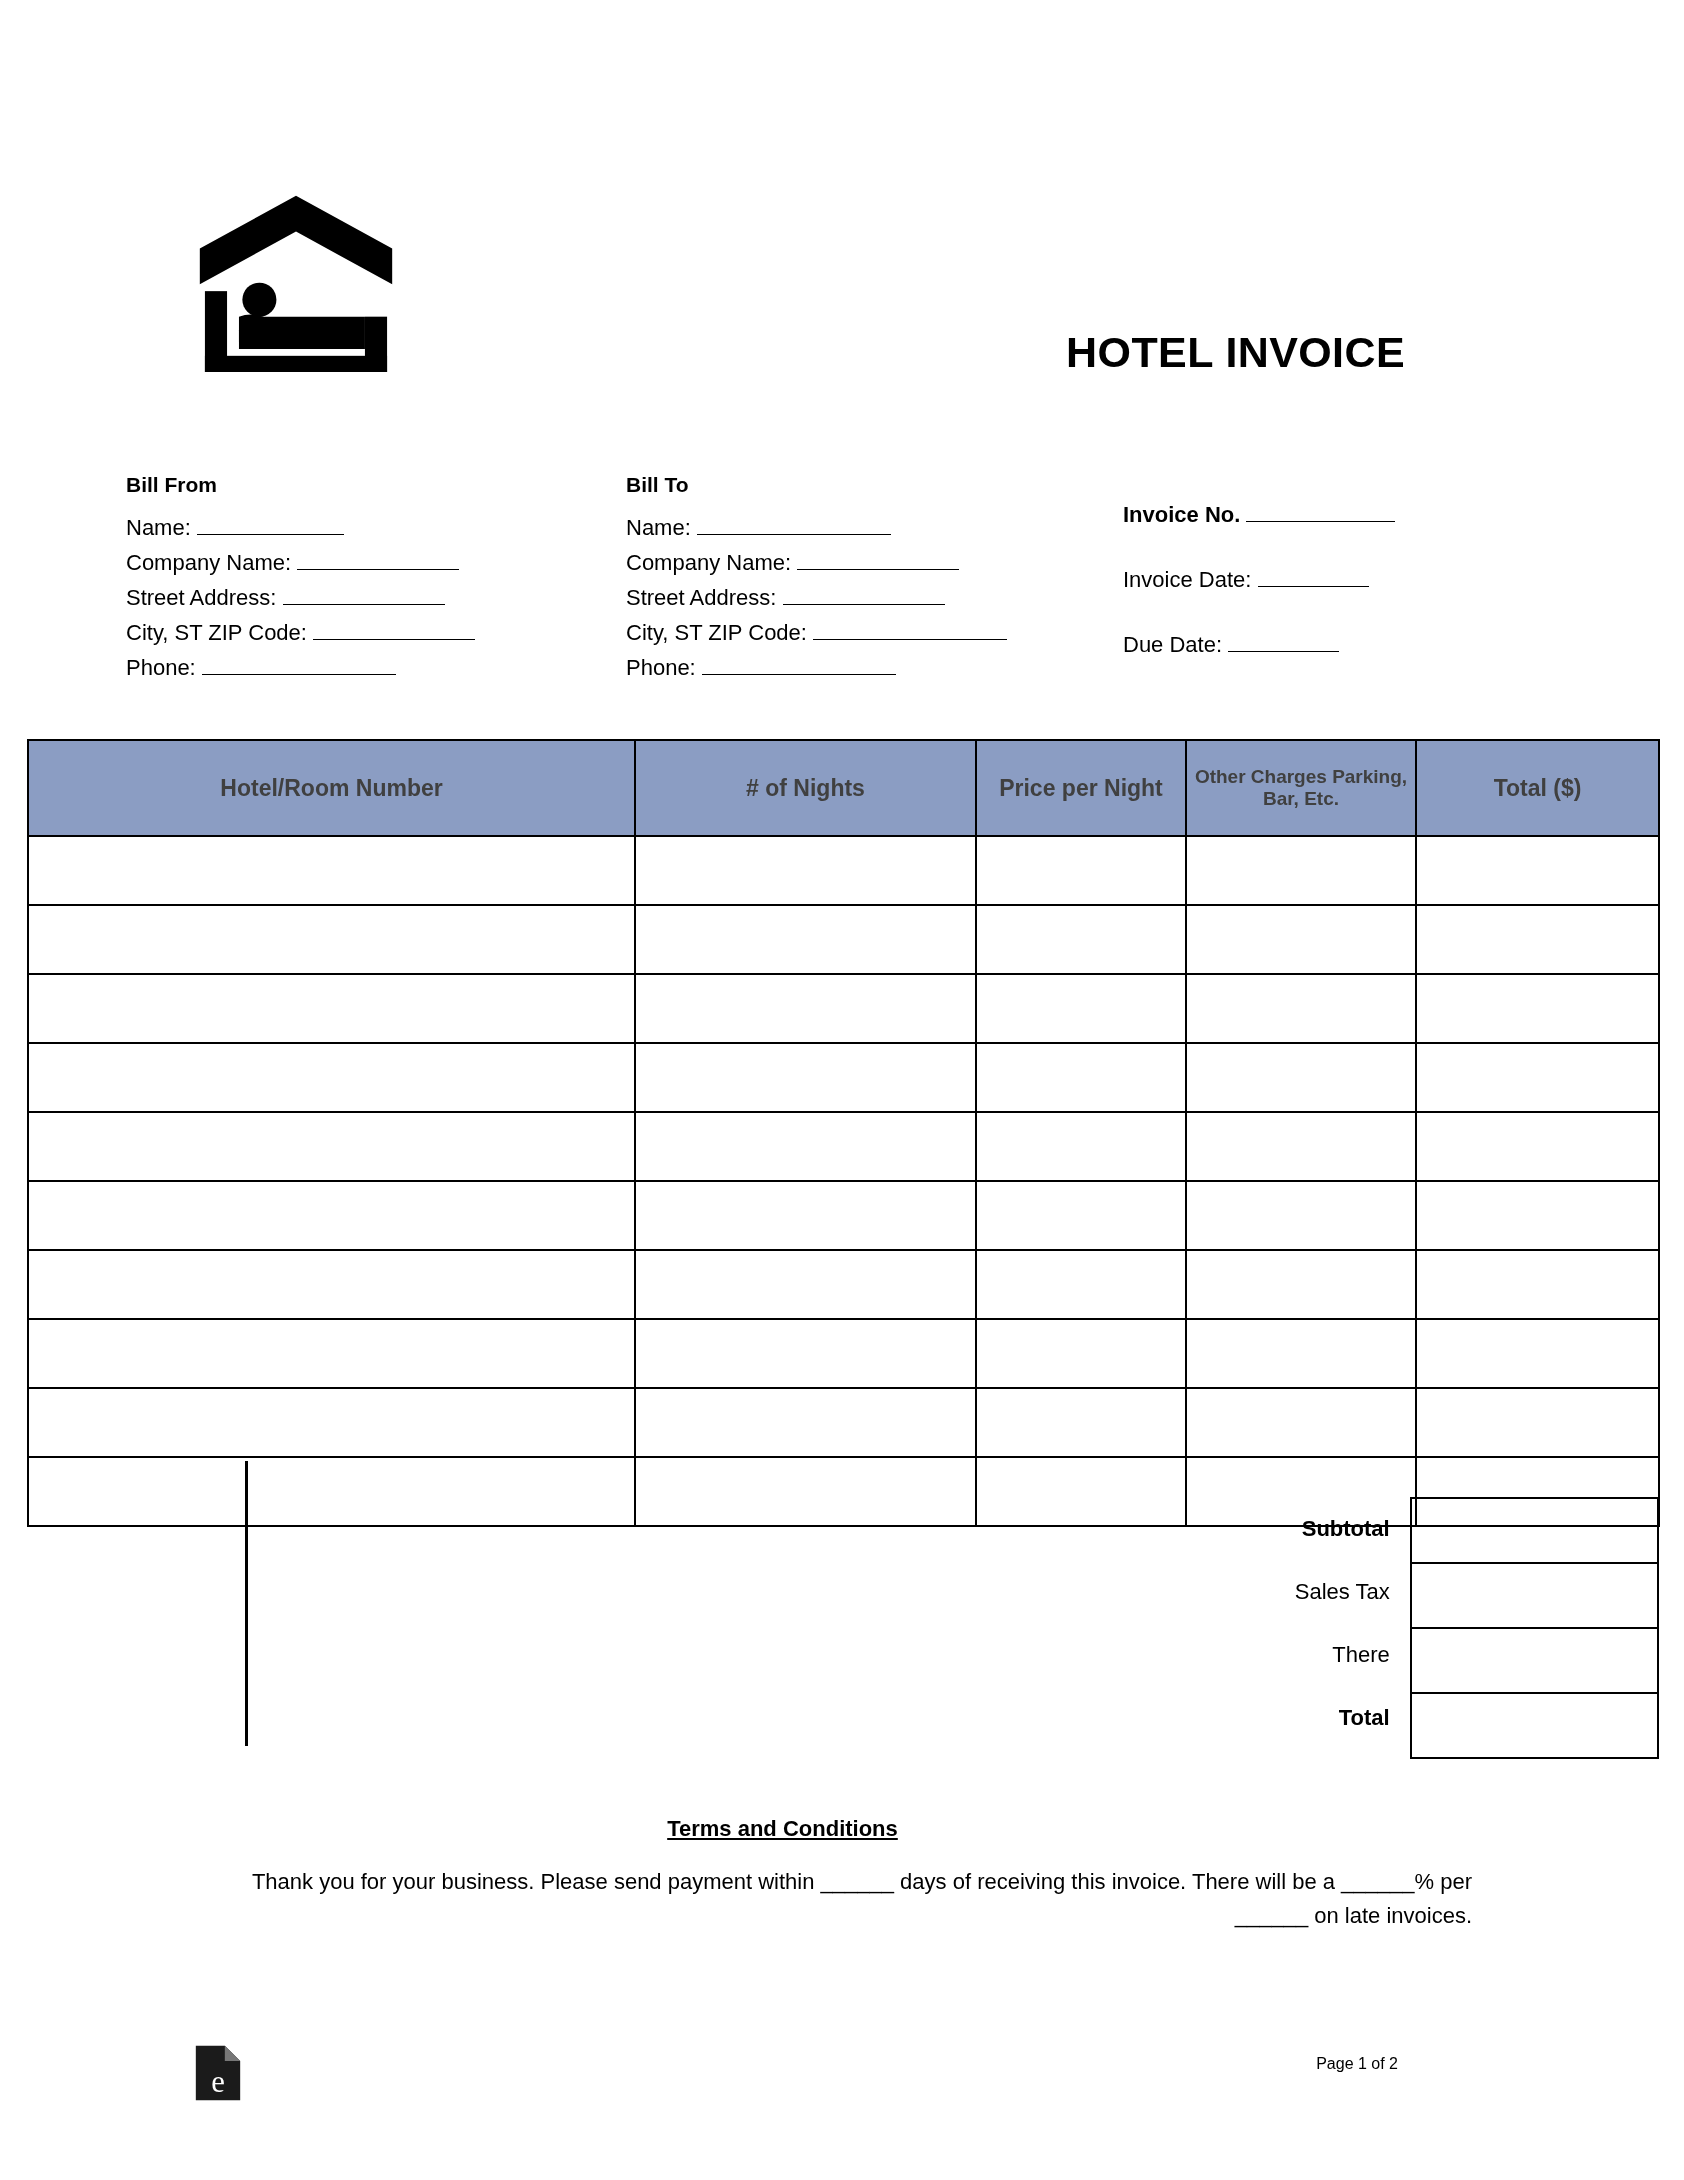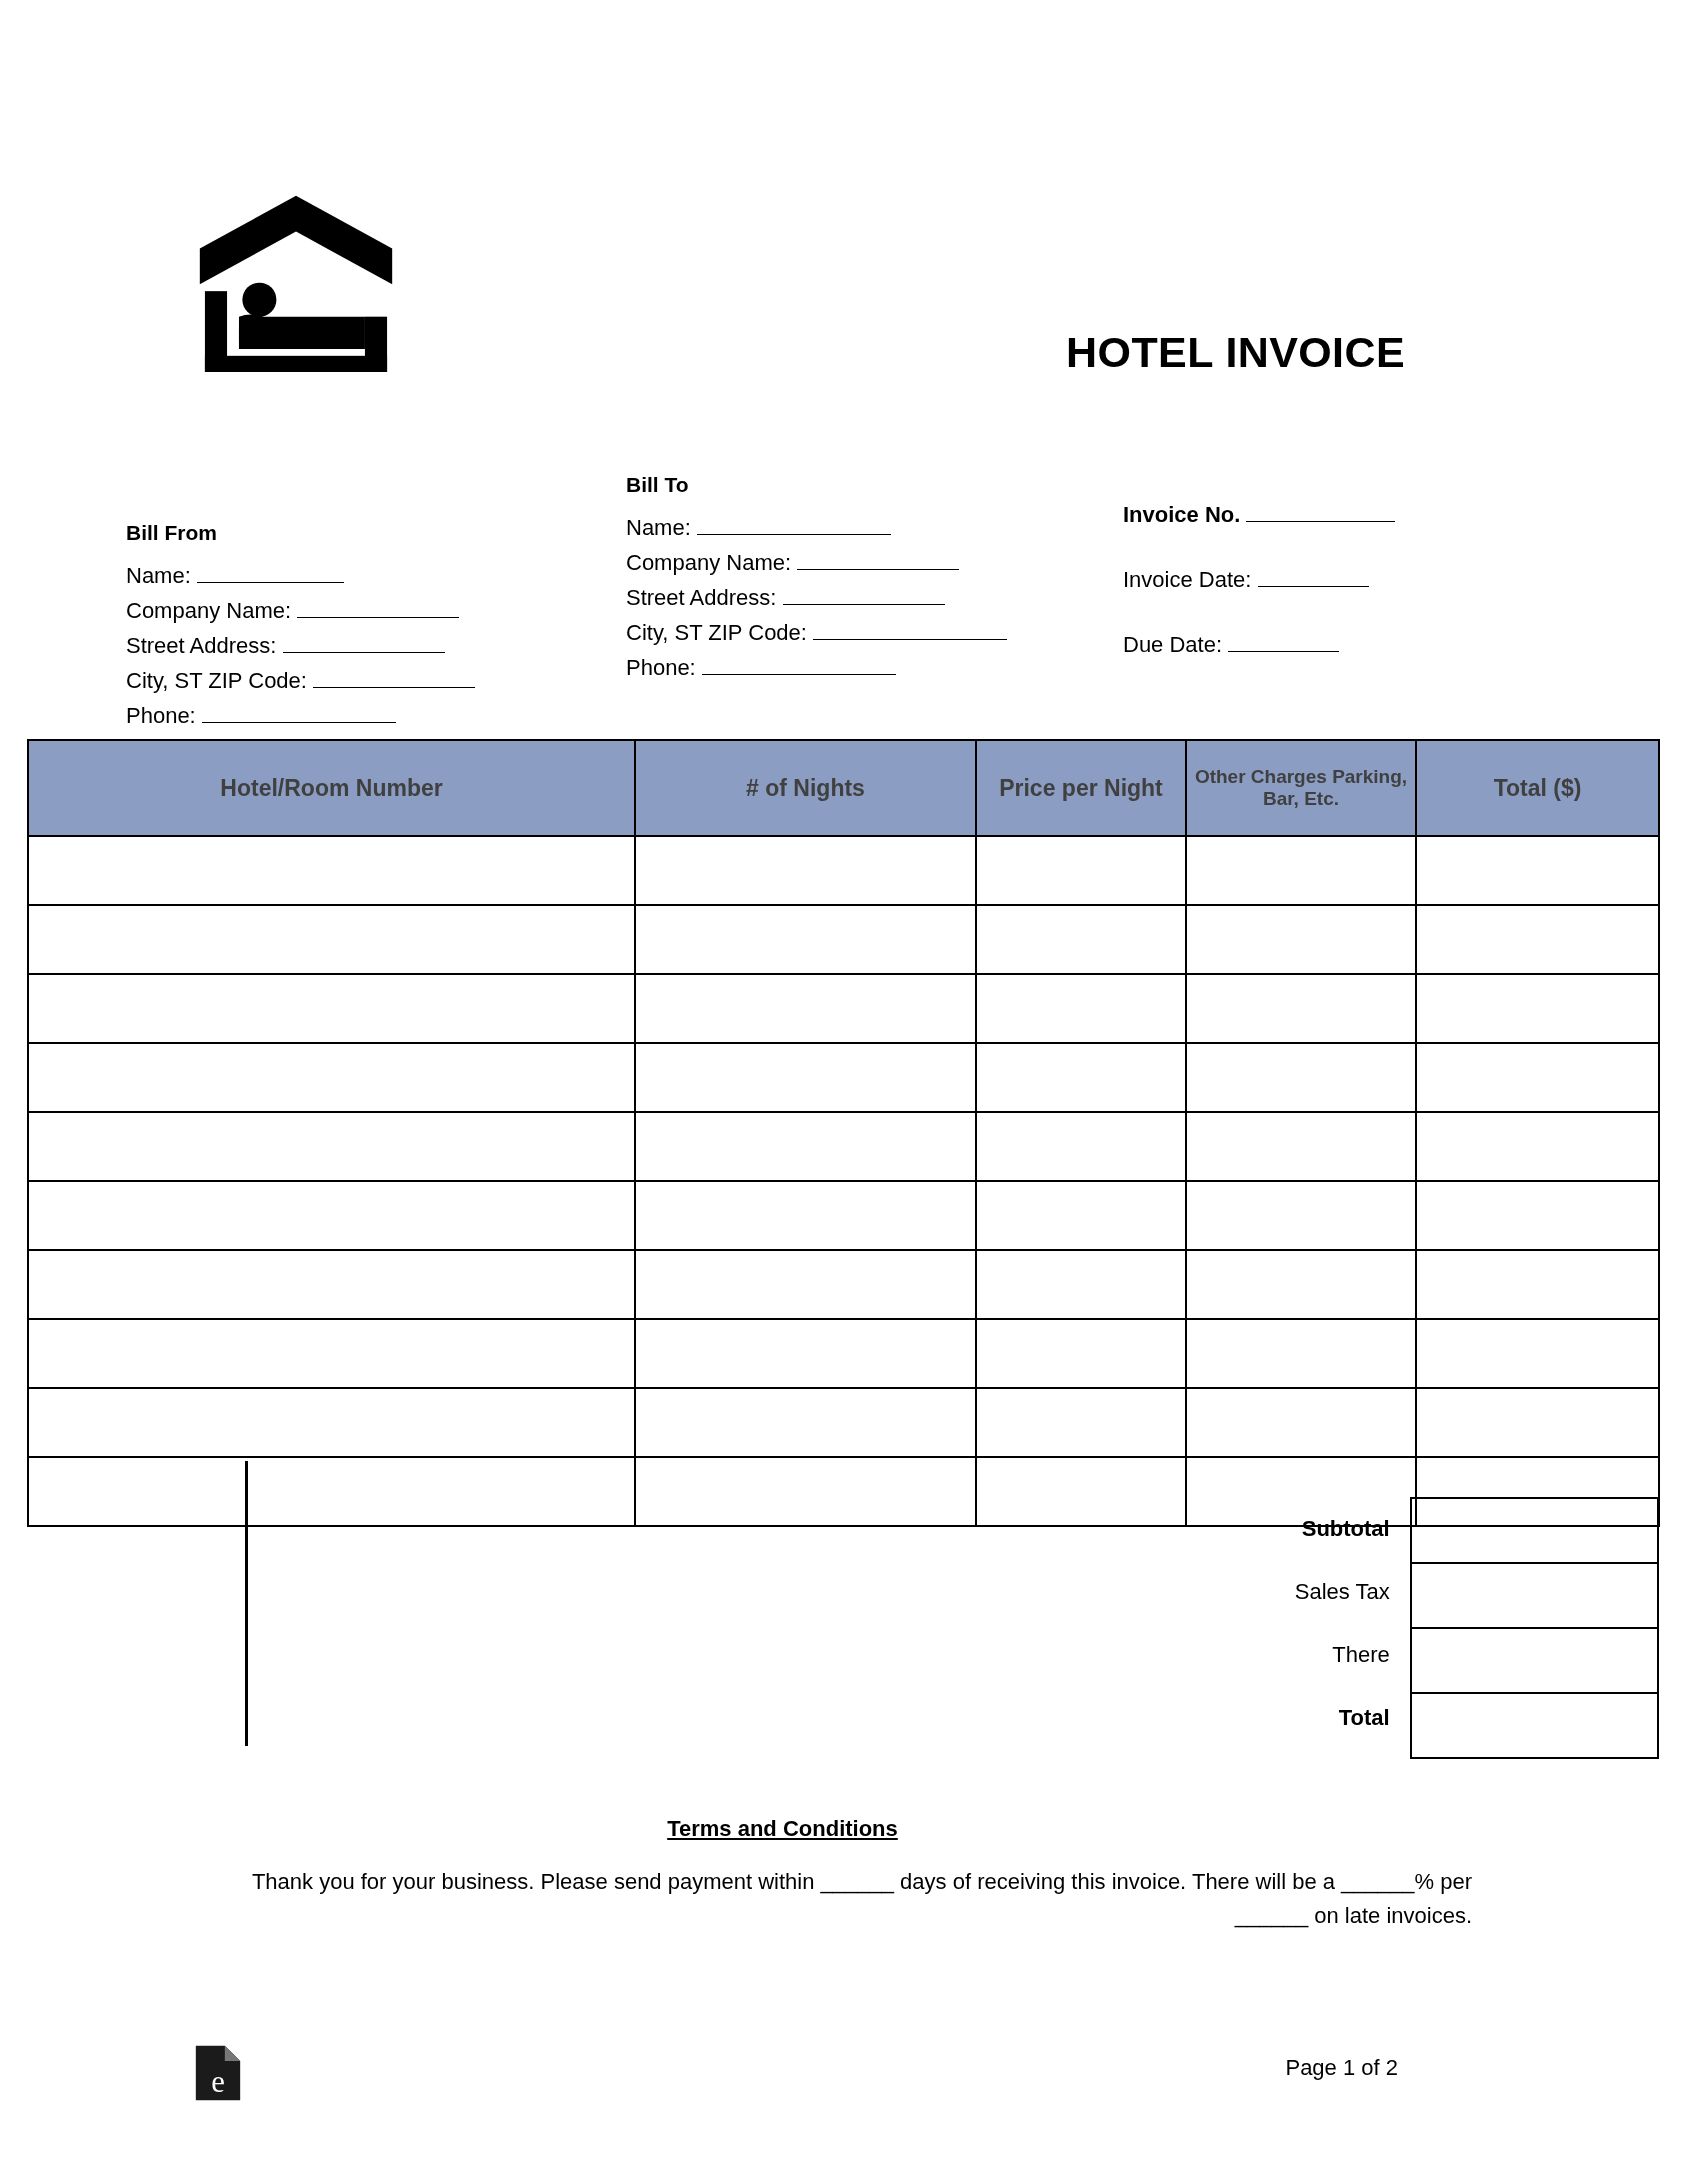--- a/index.html
+++ b/index.html
@@ -53,21 +53,21 @@
     top: 467px;
     left: 0;
     width: 100%;
     height: 204px;
   }
   .party {
     position: absolute;
     font-size: 22px;
     line-height: 35px;
   }
-  .party.from { left: 126px; top: 0; margin-top: 48px; }
+  .party.from { left: 126px; top: 0; }
   .party.to   { left: 626px; top: 0; }
   .party .block-title {
     font-weight: bold;
     font-size: 21px;
     margin-bottom: 7.7px;
   }
   .party .row { white-space: nowrap; }
   .fill {
     display: inline-block;
     border-bottom: 1.3px solid #000;
@@ -179,21 +179,21 @@
     position: absolute;
     left: 194px;
     top: 2044px;
     width: 48px;
     height: 58px;
   }
   .page-num {
     position: absolute;
     right: 167px;
     top: 2055px;
-    font-size: 22px;
+    font-size: 16px;
   }
 </style>
 </head>
 <body>
 
 <div class="page">
 
   <div class="header">
     <div class="logo">
       <svg width="196" height="183" viewBox="0 0 230 215" xmlns="http://www.w3.org/2000/svg">

